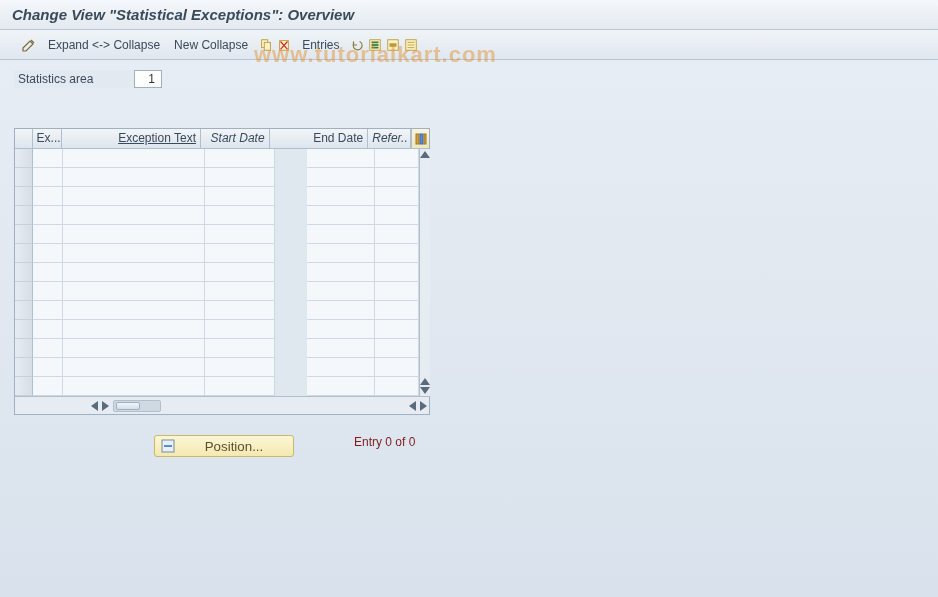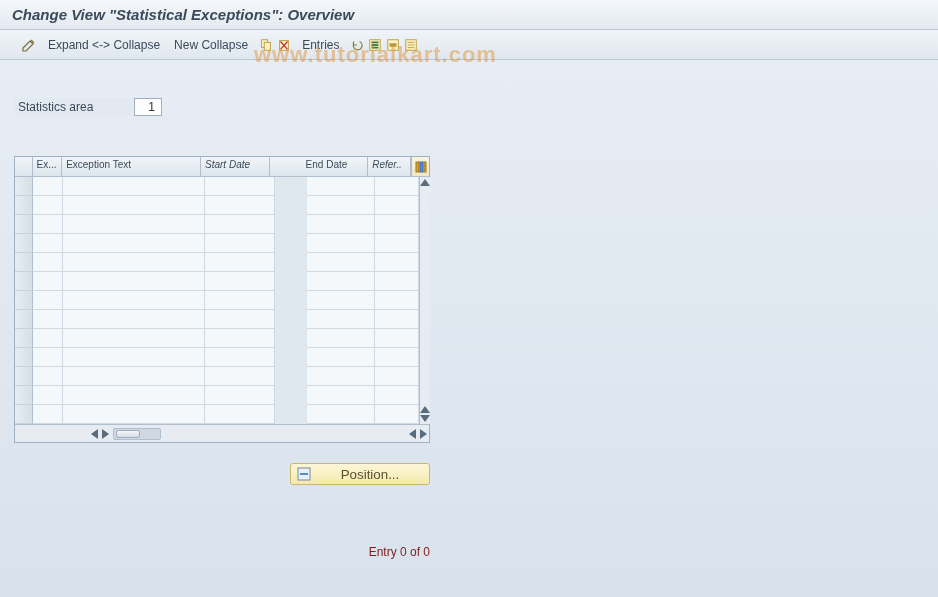--- a/index.html
+++ b/index.html
@@ -47,21 +47,20 @@
       display: inline-flex; align-items: center; justify-content: center;
       cursor: pointer;
     }
     .icon-group { display: flex; gap: 2px; align-items: center; }
     .form-area {
       padding: 10px 14px;
     }
     .form-row {
       display: flex; align-items: center;
       margin-bottom: 2px;
-      margin-top: 28px;
     }
     .form-label {
       width: 120px;
       color: #3a4a5a;
       background: #e2e9f0;
       padding: 2px 4px;
     }
     .form-input {
       border: 1px solid #9fb0c2;
       background: #fdfdfd;
@@ -85,26 +84,27 @@
       border-bottom: 1px solid #b0bfce;
       height: 20px;
     }
     .grid-header .sel-col {
       width: 18px; border-right: 1px solid #b0bfce;
     }
     .grid-header .col {
       border-right: 1px solid #b0bfce;
       padding: 2px 4px;
       color: #3a4a5a;
-      font-size: 10px;
+      font-size: 12px;
       white-space: nowrap;
       overflow: hidden;
+      text-align: right;
     }
     .col-ex { width: 30px; }
-    .col-txt{ width: 142px; }
+    .col-txt{ width: 142px; text-decoration: underline; }
     .col-sd { width: 70px; font-style: italic; }
     .col-ed { width: 68px; margin-left: 32px; }
     .col-ref{ width: 44px; font-style: italic; }
     .col-cfg{
       width:18px;
       display:flex;align-items:center;justify-content:center;
       background:linear-gradient(to bottom,#f8f4e0,#efe7c0);
       border-left:1px solid #b0bfce;
     }
     .grid-body {
@@ -149,23 +149,22 @@
     }
     .h-spacer{width:70px;}
     .hscroll-track{
       flex:none;width:48px;height:12px;background:#d0d9e2;border:1px solid #b0bfce;border-radius:2px;
       display:flex;align-items:center;
     }
     .hscroll-thumb{height:8px;width:24px;background:linear-gradient(to bottom,#f2f5f8,#d5dee7);border:1px solid #9fb0c2;border-radius:2px;margin-left:2px;}
     .grid-footer .fill{flex:1;}
     .position-row{
       margin:20px 0 0 14px;
-      display:flex;align-items:flex-end;gap:60px;
+      display:flex;align-items:flex-start;gap:60px;
       width:416px;
-      flex-direction:column;
     }
     .position-btn{
       margin-left:140px;
       width:140px;height:22px;
       background:linear-gradient(to bottom,#fdf6d6,#f4e9b0);
       border:1px solid #c9b86a;
       border-radius:3px;
       display:flex;align-items:center;gap:6px;
       padding:0 6px;cursor:pointer;
       color:#5a5030;

